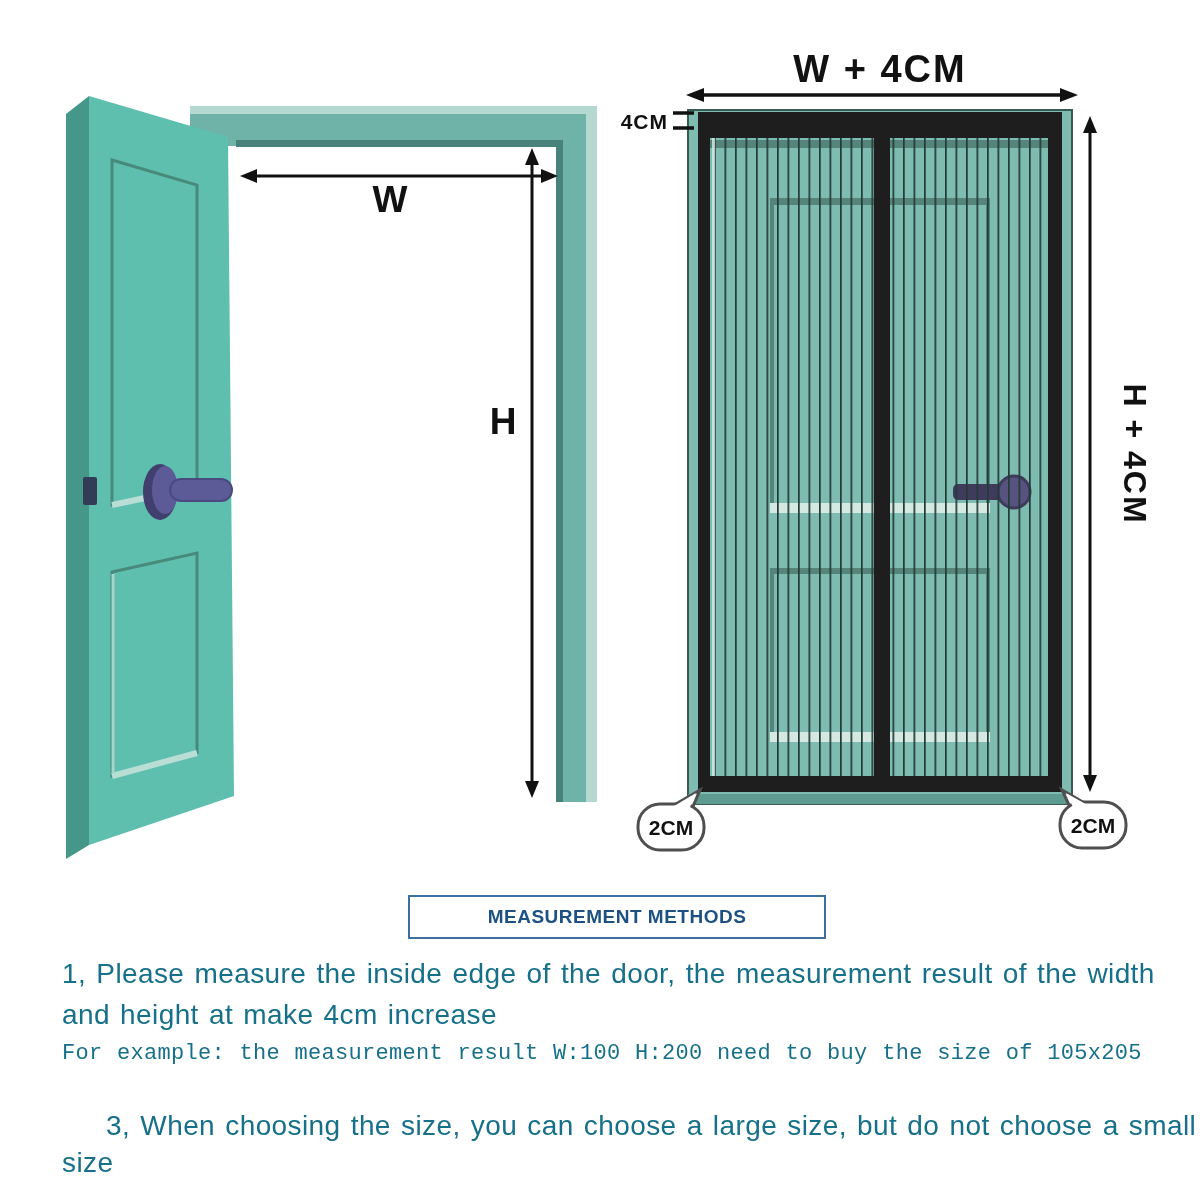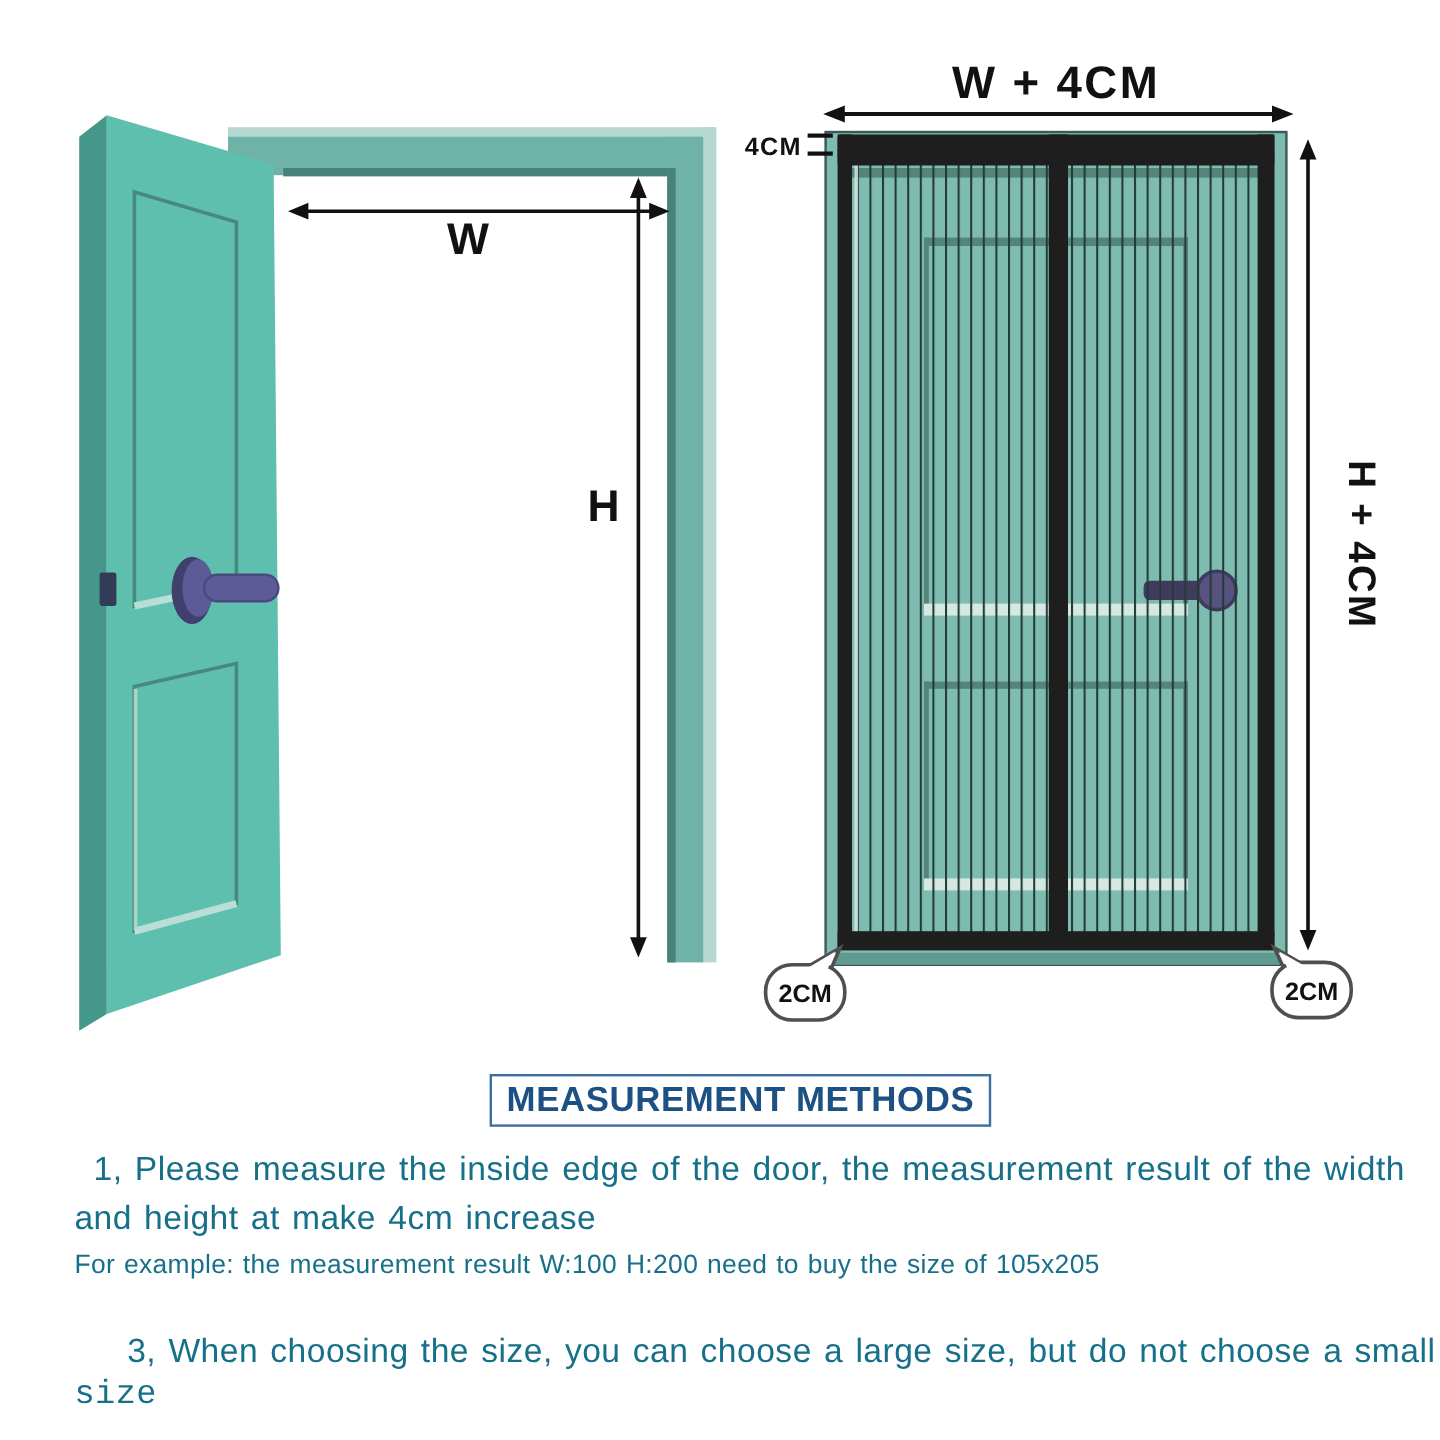--- a/index.html
+++ b/index.html
@@ -4,21 +4,21 @@
 <style>
   html,body{margin:0;padding:0;background:#fff;}
   #canvas{
     position:relative;width:1200px;height:1200px;background:#ffffff;overflow:hidden;
     font-family:"Liberation Sans","DejaVu Sans",sans-serif;
   }
   #figures{position:absolute;left:0;top:0;}
   .title-box{
     position:absolute;left:408px;top:895px;width:414px;height:40px;
     border:2px solid #3d6fa0;display:flex;align-items:center;justify-content:center;
-    color:#1d5183;font-size:29px;font-weight:bold;letter-spacing:0.5px;white-space:nowrap;
+    color:#1d5183;font-size:19px;font-weight:bold;letter-spacing:0.5px;white-space:nowrap;
   }
   .instr{
     position:absolute;left:62px;color:#17708a;white-space:nowrap;
     font-size:28px;letter-spacing:0.4px;word-spacing:2px;
   }
   .instr.small{font-size:22px;letter-spacing:0.3px;word-spacing:1px;}
 </style>
 </head>
 <body>
 
@@ -143,19 +143,19 @@
         <polygon points="1098,811 1066,793 1076,813" fill="#ffffff"></polygon>
         <text x="1093" y="833" font-size="21" font-weight="bold" fill="#111111" text-anchor="middle">2CM</text>
       </g>
     </g>
   </svg>
 
   <div class="title-box">
     <span>MEASUREMENT METHODS</span>
   </div>
 
-  <div class="instr" style="top:958px;margin-left:16px;">1, Please measure the inside edge of the door, the measurement result of the width</div>
+  <div class="instr" style="top:958px;">1, Please measure the inside edge of the door, the measurement result of the width</div>
   <div class="instr" style="top:999px;">and height at make 4cm increase</div>
-  <div class="instr small" style="top:1041px;">For example: the measurement result W:100 H:200 need to buy the size of 105x205</div>
+  <div class="instr small" style="top:1041px;font-family:Liberation Mono, monospace;">For example: the measurement result W:100 H:200 need to buy the size of 105x205</div>
   <div class="instr" style="top:1110px;margin-left:44px;">3, When choosing the size, you can choose a large size, but do not choose a small</div>
-  <div class="instr" style="top:1147px;font-family:Liberation Mono, monospace;">size</div>
+  <div class="instr" style="top:1147px;">size</div>
 
 </div>
 
 </body></html>

